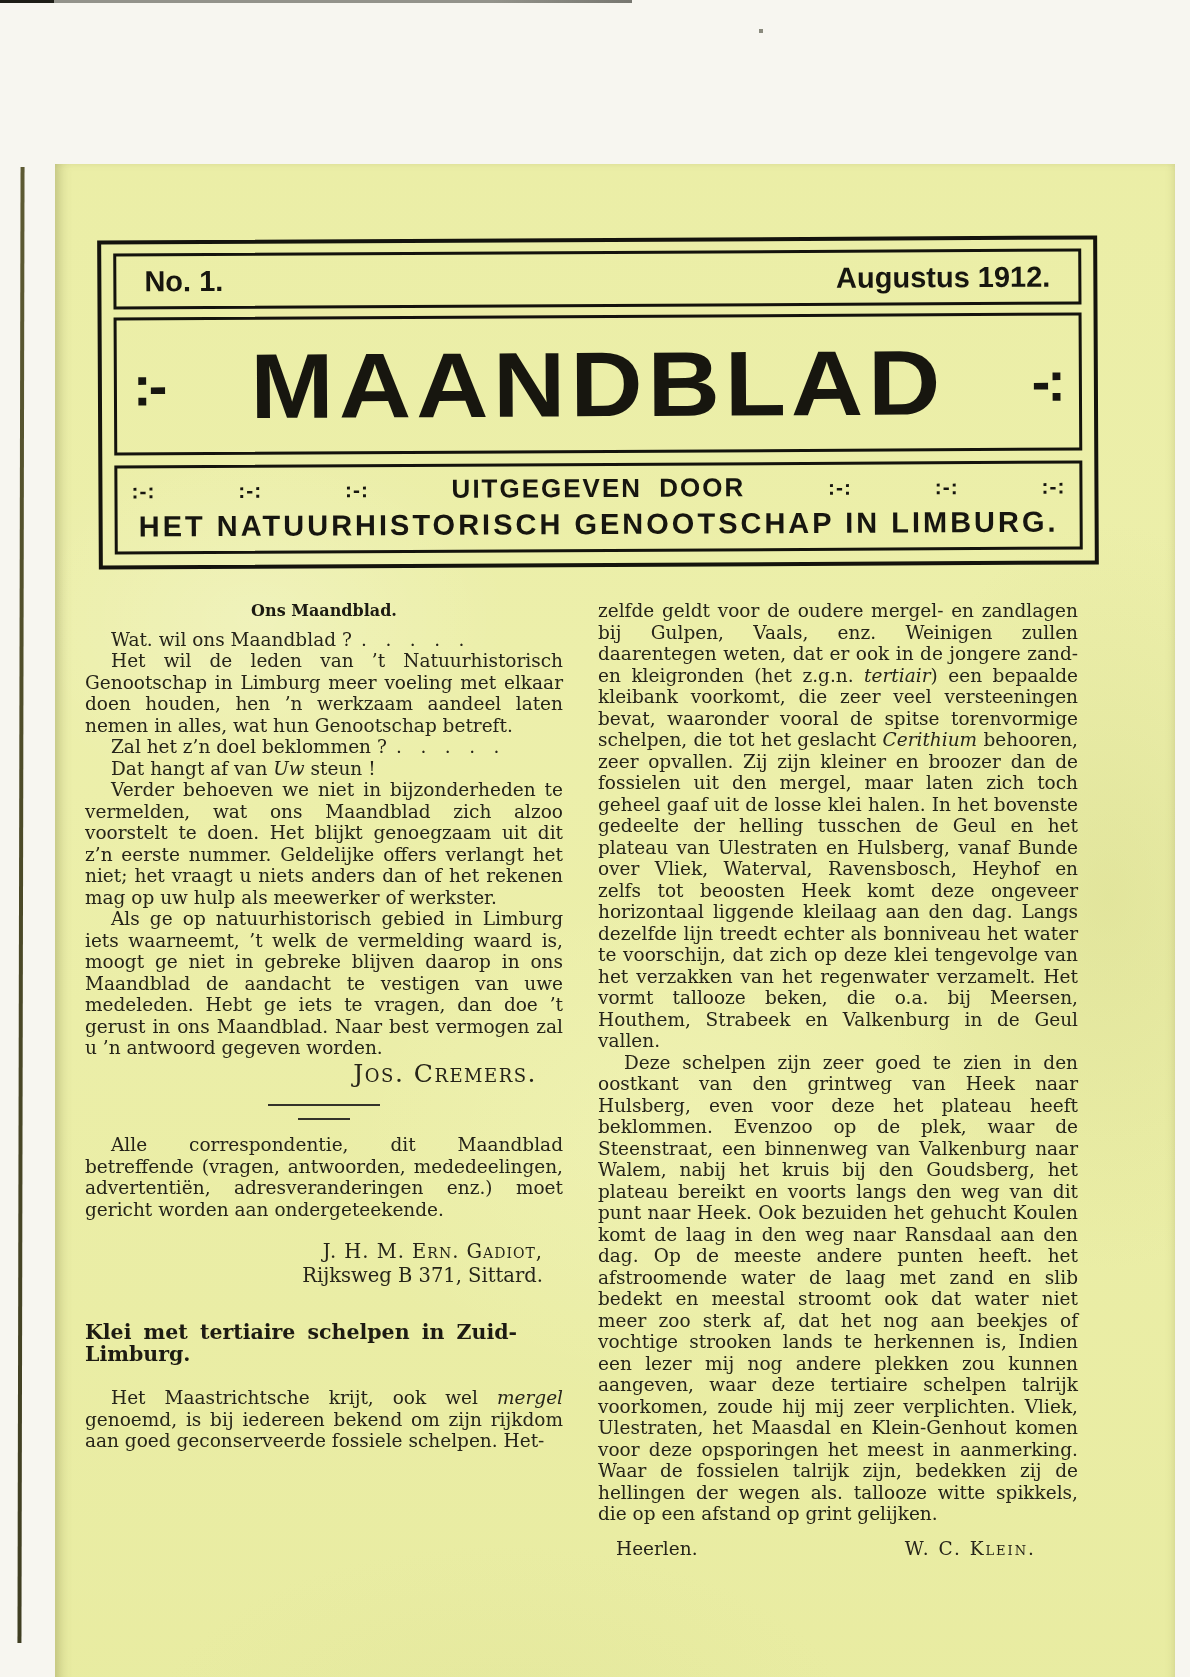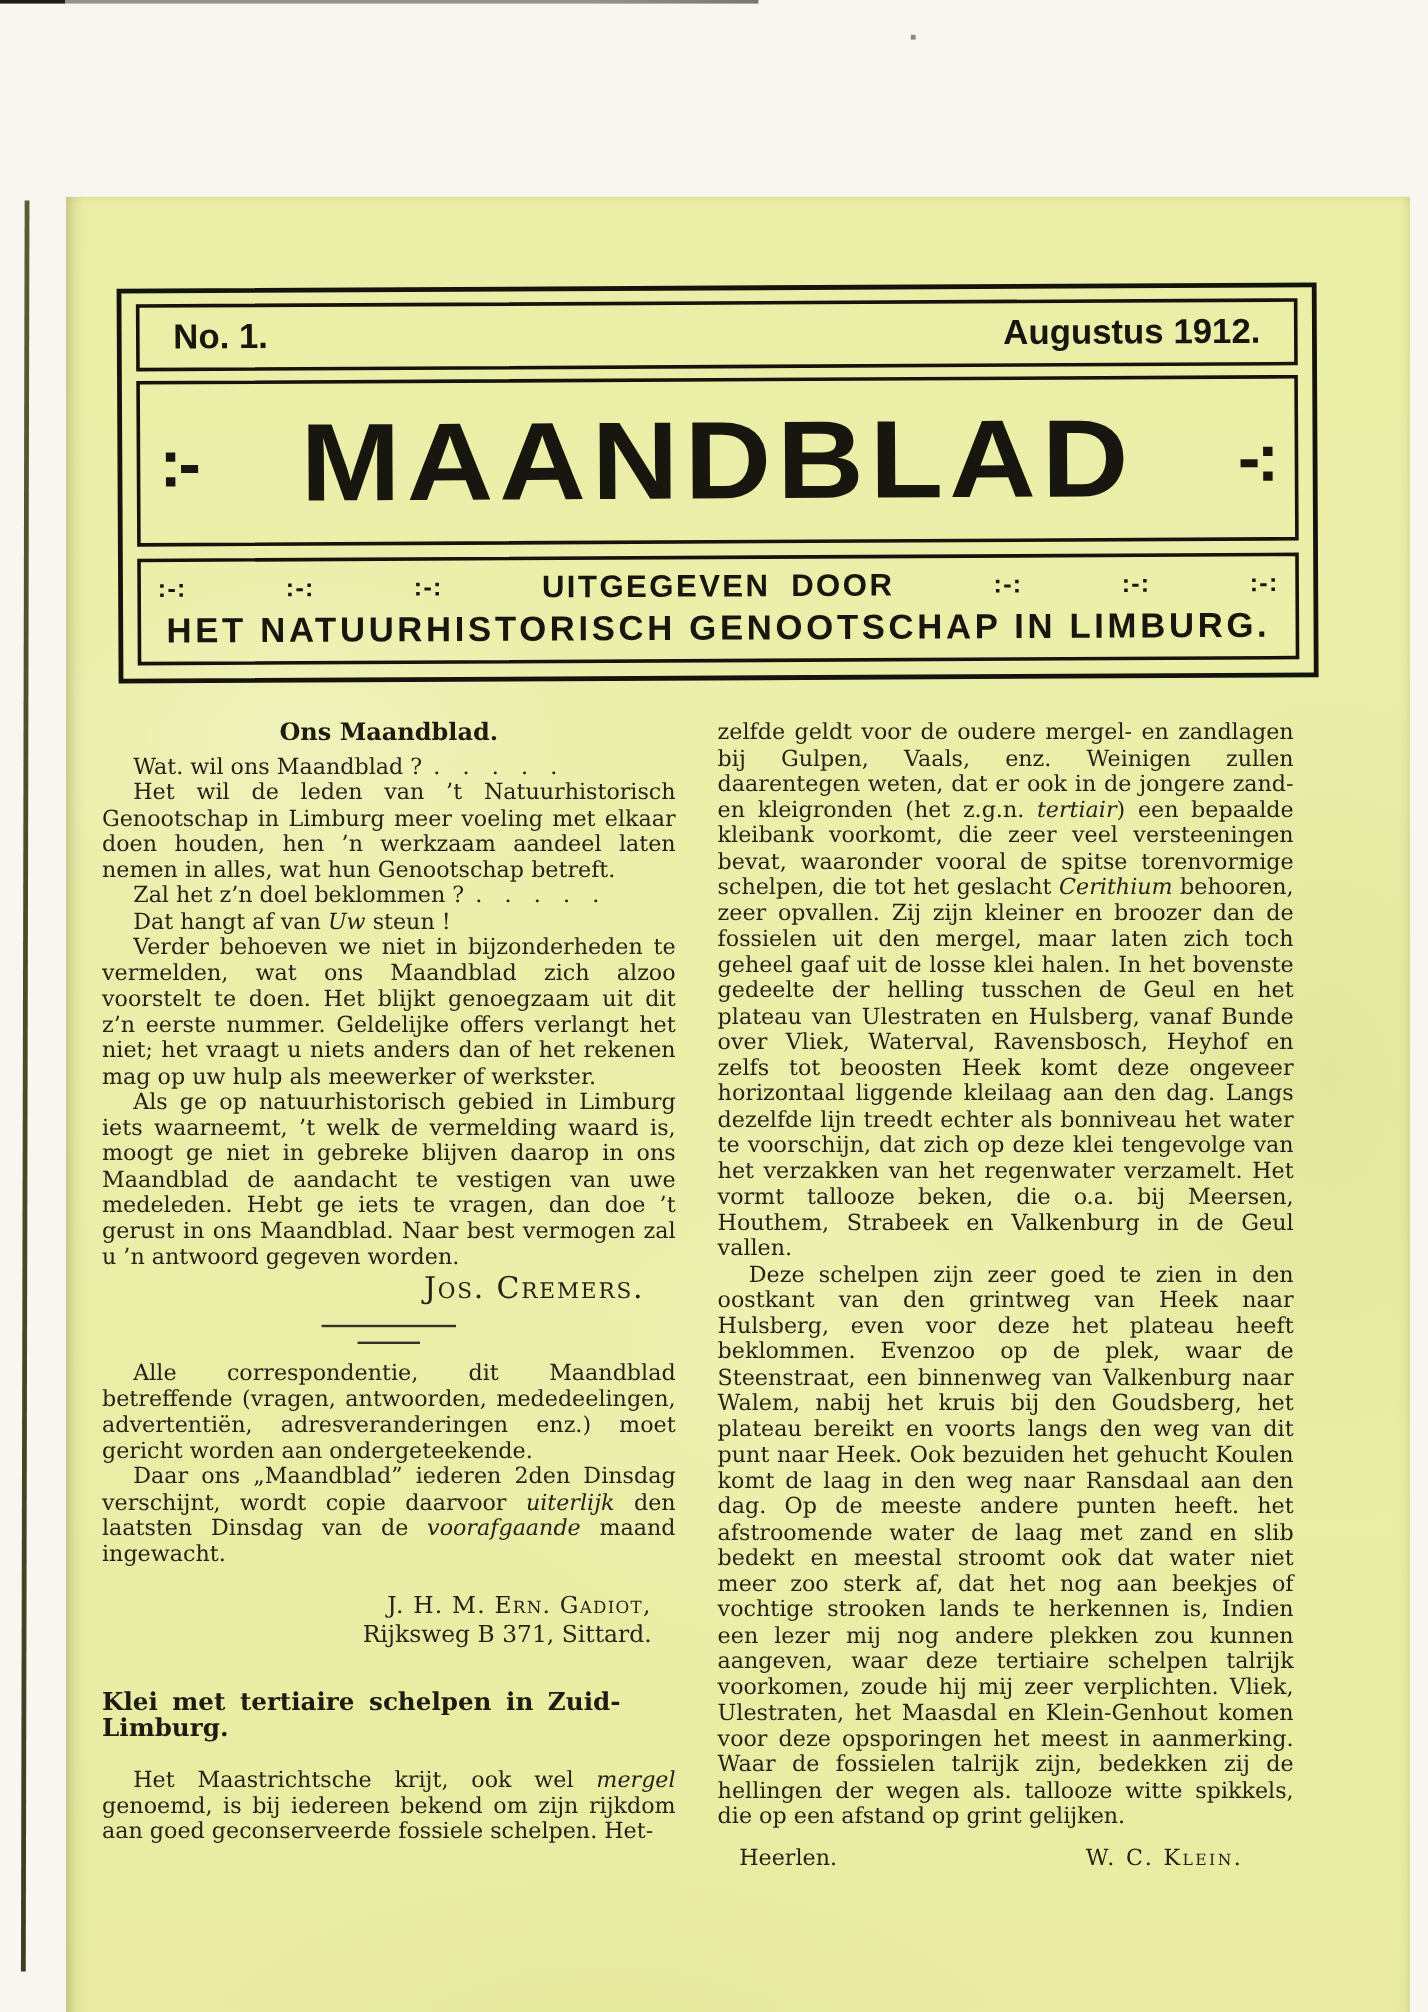--- a/index.html
+++ b/index.html
@@ -50,21 +50,21 @@
   .pub-orn{font-size:21px;font-weight:bold;letter-spacing:1px;}
   .pub-main{letter-spacing:2px;word-spacing:8px;}
   .pub-row2{font-weight:bold;font-size:29px;text-align:center;letter-spacing:3px;
     margin-top:4px;white-space:nowrap;}
   
   .col{position:absolute;top:436px;font-size:18.5px;line-height:21.5px;text-align:justify;}
   .col-left{left:30px;width:478px;}
   .col-right{left:543px;width:480px;}
   .para{margin:0;text-indent:26px;}
   .para.flush{text-indent:0;}
-  .art-heading{font-weight:bold;text-align:center;font-size:20px;margin:0 0 7px;color:#1d1b12;}
+  .art-heading{font-weight:bold;text-align:center;font-size:16px;margin:0 0 7px;color:#1d1b12;}
   .art-heading-caps{font-weight:bold;text-align:center;font-size:23px;letter-spacing:1px;
     margin:24px 0 0;color:#1d1b12;}
   .art-heading-wide{font-weight:bold;text-align:left;font-size:20.5px;word-spacing:5px;
     margin:34px 0 22px;color:#1d1b12;}
   .sig{text-align:right;padding-right:26px;font-variant:small-caps;letter-spacing:1.5px;
     font-size:25px;margin-top:4px;}
   .sig-block{text-align:right;padding-right:20px;font-size:19.5px;margin-top:10px;line-height:24px;}
   .sig-name{font-variant:small-caps;letter-spacing:1px;margin-top:20px;}
   .divider{width:112px;border:0;border-top:2px solid #34332a;margin:20px auto 0;}
   .subdivider{width:52px;border:0;border-top:2px solid #34332a;margin:12px auto 14px;}
@@ -115,21 +115,20 @@
         <p class="para">Verder behoeven we niet in bijzonderheden te vermelden, wat ons Maandblad zich alzoo voorstelt te doen.  Het blijkt genoegzaam uit dit z’n eerste nummer.  Geldelijke offers verlangt het niet; het vraagt u niets anders dan of het rekenen mag op uw hulp als meewerker of werkster.</p>
         <p class="para">Als ge op natuurhistorisch gebied in Limburg iets waarneemt, ’t welk de vermelding waard is, moogt ge niet in gebreke blijven daarop in ons Maandblad de aandacht te vestigen van uwe medeleden.  Hebt ge iets te vragen, dan doe ’t gerust in ons Maandblad.  Naar best vermogen zal u ’n antwoord gegeven worden.</p>
       </div>
     <div class="sig">Jos. Cremers.</div>
 
     <hr class="divider">
 
     <hr class="subdivider">
     <div>
         <p class="para">Alle correspondentie, dit Maandblad betreffende (vragen, antwoorden, mededeelingen, advertentiën, adresveranderingen enz.) moet gericht worden aan ondergeteekende.</p>
-        <p class="para">Daar ons „Maandblad” iederen 2den Dinsdag verschijnt, wordt copie daarvoor <i>uiterlijk</i> den laatsten Dinsdag van de <i>voorafgaande</i> maand ingewacht.</p>
       </div>
     <div class="sig-block">
       <div class="sig-name">J. H. M. Ern. Gadiot,</div>
       <div>Rijksweg B 371, Sittard.</div>
     </div>
 
     <h3 class="art-heading-wide">Klei met tertiaire schelpen in Zuid-Limburg.</h3>
     <div>
         <p class="para">Het Maastrichtsche krijt, ook wel <i>mergel</i> genoemd, is bij iedereen bekend om zijn rijkdom aan goed geconserveerde fossiele schelpen.  Het-</p>
       </div>

